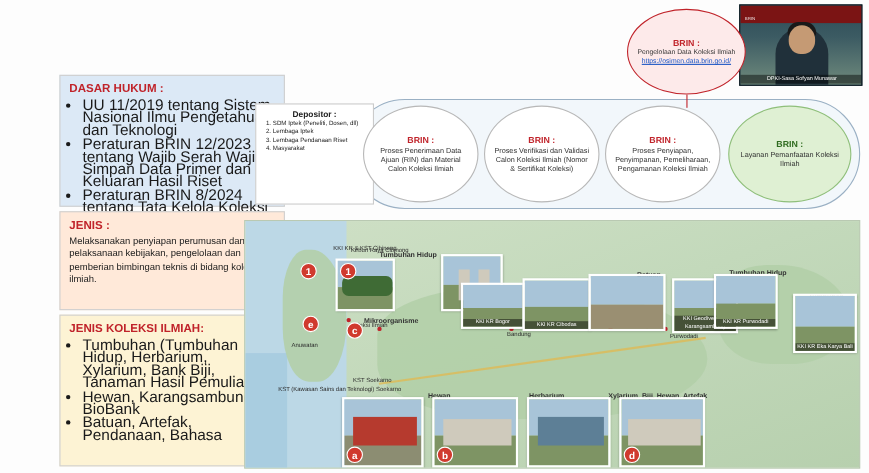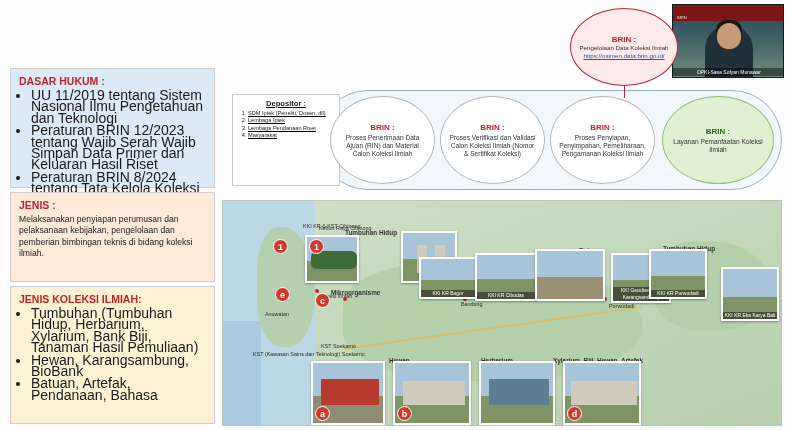--- a/index.html
+++ b/index.html
@@ -34,36 +34,36 @@
   .wc-banner { position:absolute; left:0; top:0; width:112px; height:16px; background:#7b1414; }
   .wc-banner span { color:#fff; font-size:4px; line-height:16px; padding-left:4px; opacity:.85; }
   .wc-person { position:absolute; left:32px; top:20px; width:48px; height:54px;
                background:#20303a; border-radius:24px 24px 0 0; }
   .wc-head { position:absolute; left:44px; top:18px; width:24px; height:26px; background:#c59a74; border-radius:50% 50% 45% 45%; }
   .wc-hair { position:absolute; left:43px; top:15px; width:26px; height:13px; background:#191919; border-radius:13px 13px 4px 4px; }
   .wc-name { position:absolute; left:0; bottom:1px; width:112px; text-align:center;
              color:#fff; font-size:5px; background:rgba(0,0,0,.45); padding:1px 0; }
 
   
-  .box { position:absolute; border:1px solid #cfcfcf; }
+  .box { position:absolute; border:1px solid #cfcfcf;margin-left:44px; }
   .box-title { font-weight:bold; color:#c0232a; font-size:10.5px; margin:0 0 3px 0; }
   .box ul { margin:0; padding-left:12px; }
   .box li { font-size:14px; line-height:11.4px; color:#1a1a1a; margin-bottom:1px; }
   .box p { margin:0; font-size:8.6px; line-height:11.4px; color:#1a1a1a; }
 
   #dasar-hukum { left:10px; top:68px; width:205px; height:120px; background:#dce9f6; padding:6px 8px; }
   #tugas { left:10px; top:192px; width:205px; height:90px; background:#ffe9d9; padding:6px 8px; }
   #jenis { left:10px; top:286px; width:205px; height:138px; background:#fdf3d4; padding:6px 8px; }
 
   
   .flow { position:absolute; left:222px; top:86px; width:560px; height:110px; }
   .flow-frame { position:absolute; left:96px; top:4px; width:464px; height:100px;
                 border:1.5px solid #9ab0c4; border-radius:50px; background:#f2f7fb; }
   .depositor { position:absolute; left:10px; top:8px; width:108px; height:92px;
-               border:1px solid #cbcbcb; background:#fff; padding:4px 5px;text-decoration:underline; }
+               border:1px solid #cbcbcb; background:#fff; padding:4px 5px; }
   .depositor h5 { margin:0 0 2px 0; font-size:7.6px; font-weight:bold; color:#222; text-align:center; }
   .depositor ol { margin:0; padding-left:10px; }
   .depositor li { font-size:5.6px; line-height:7.4px; color:#222; }
 
   .ellipse { position:absolute; top:10px; width:105px; height:88px; border-radius:50%;
              display:flex; flex-direction:column; align-items:center; justify-content:center;
              text-align:center; padding:4px 7px; }
   .ellipse .e-head { font-size:8px; font-weight:bold; color:#c0232a; margin-bottom:2px; }
   .ellipse .e-body { font-size:6.6px; line-height:8px; color:#333; }
   #e1 { left:108px; border:1.2px solid #b8b8b8; background:#fff; }

